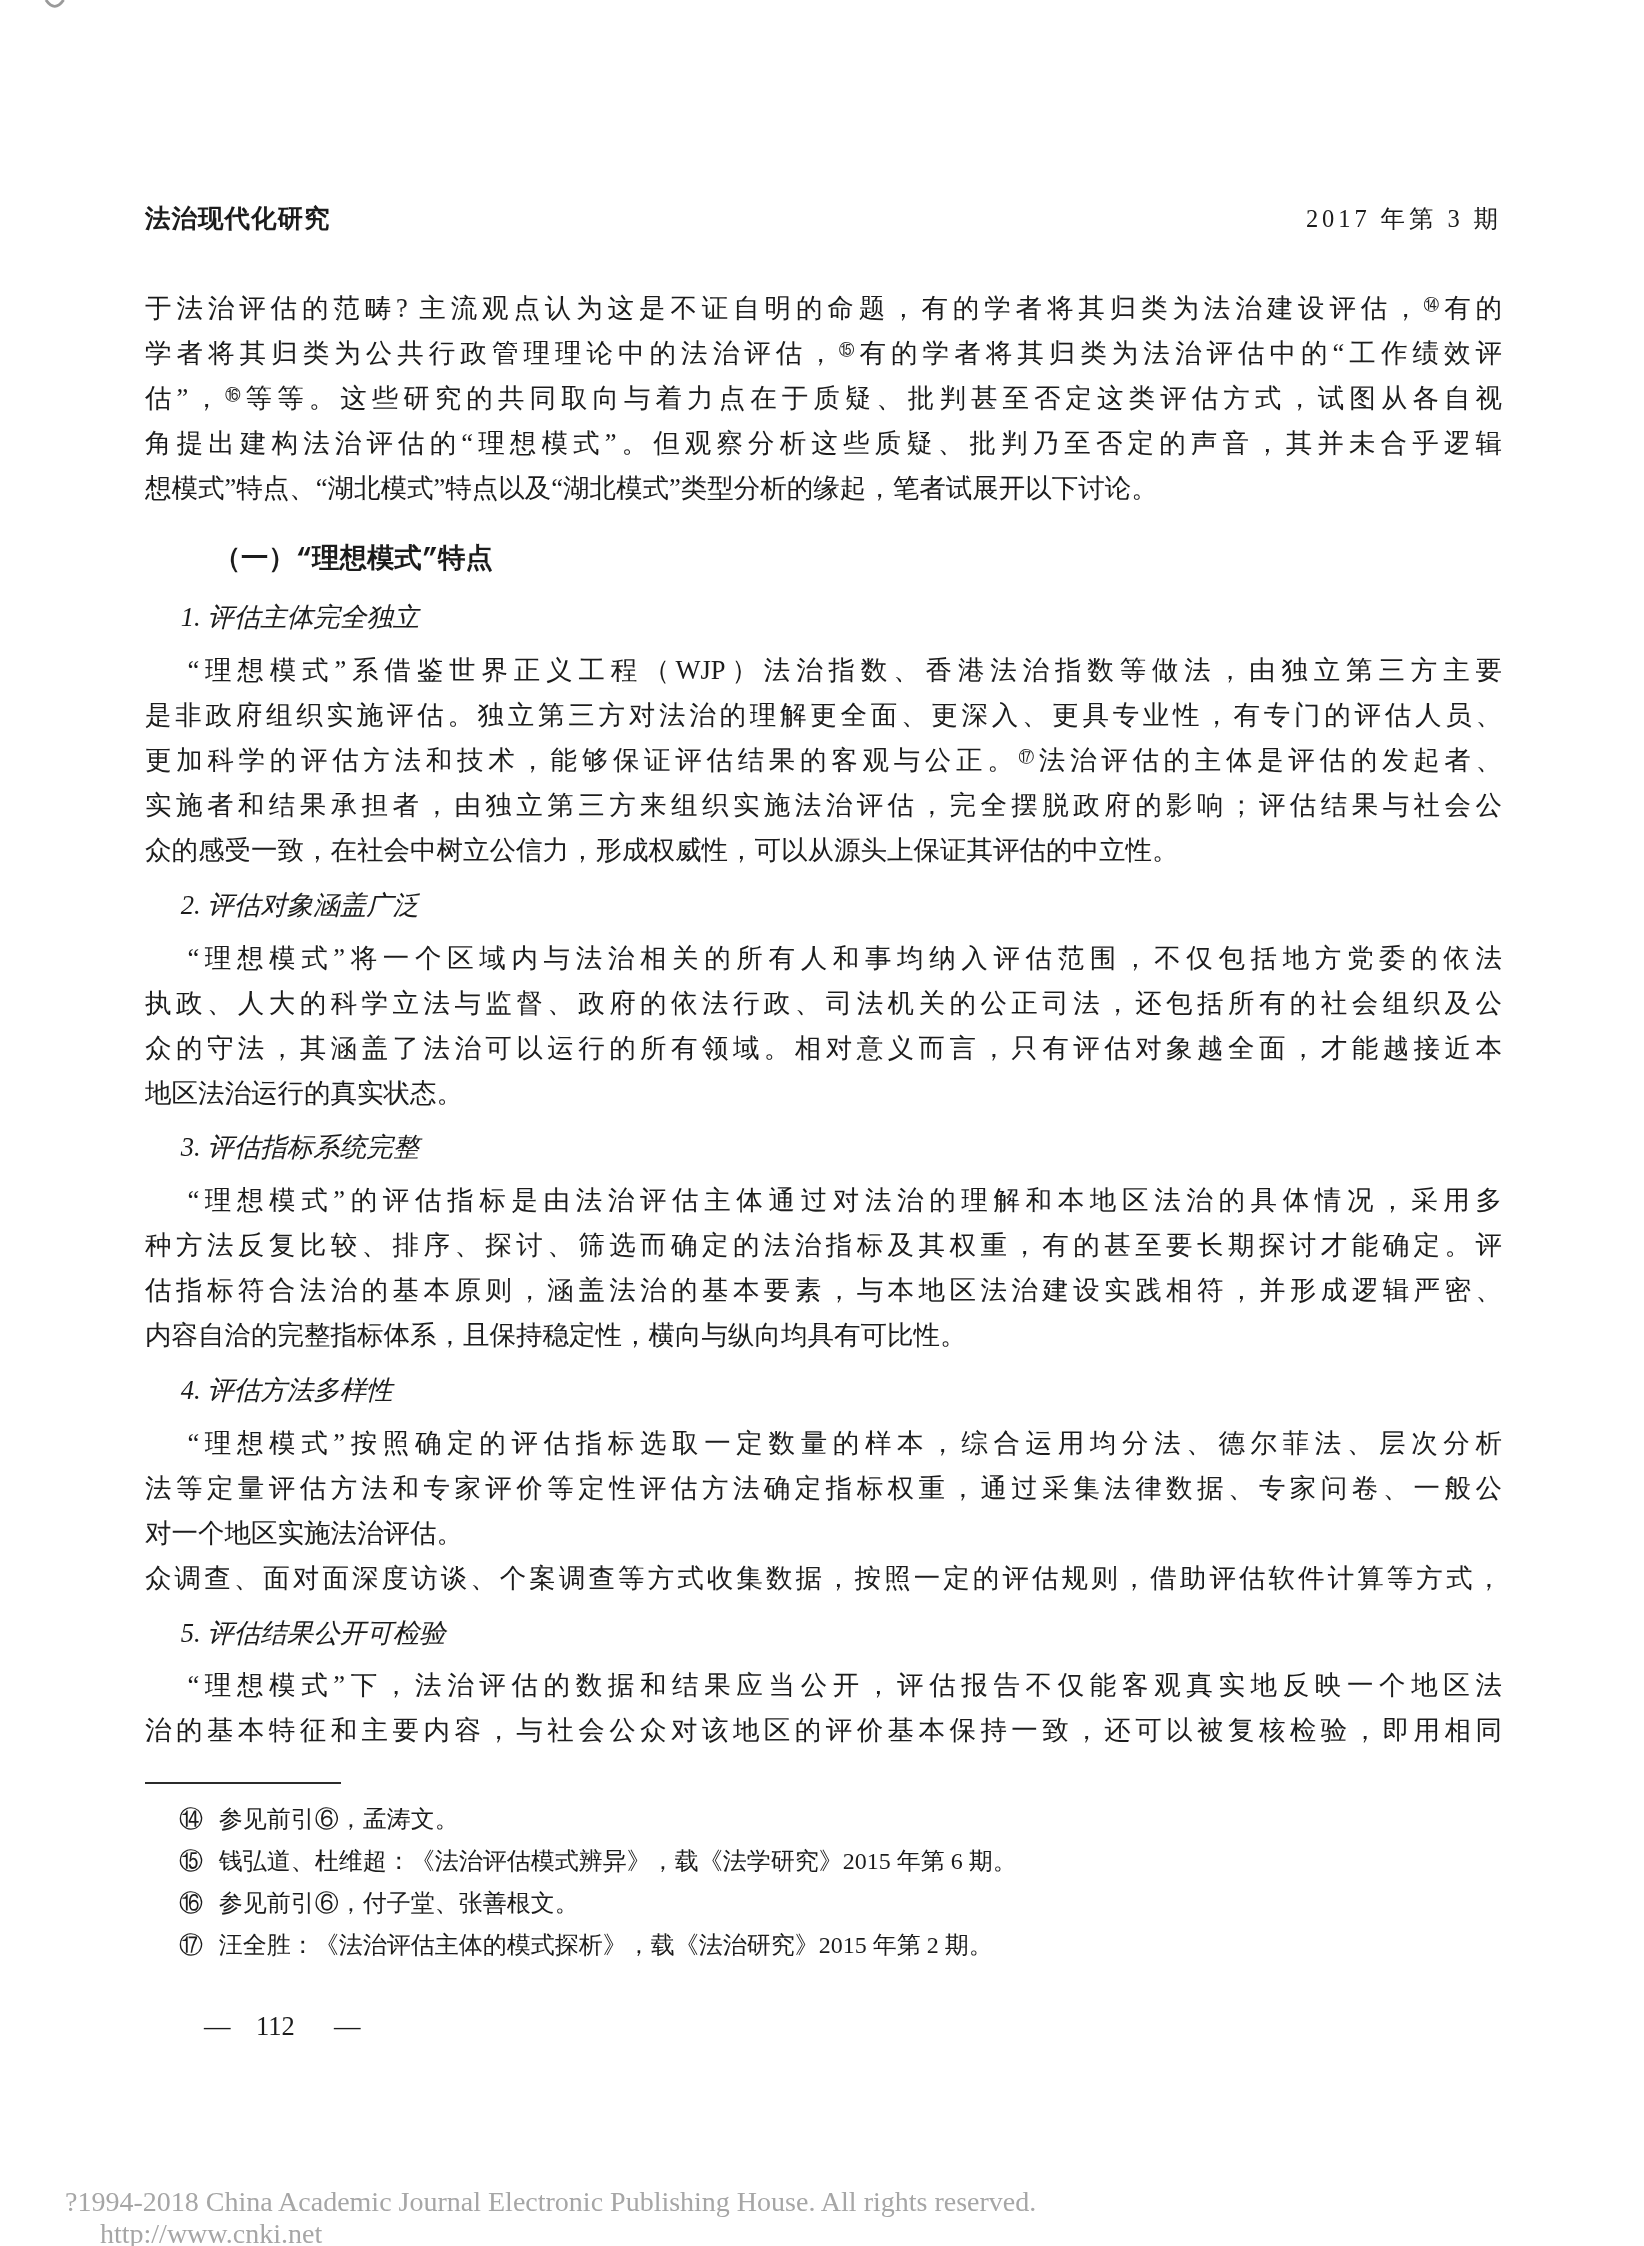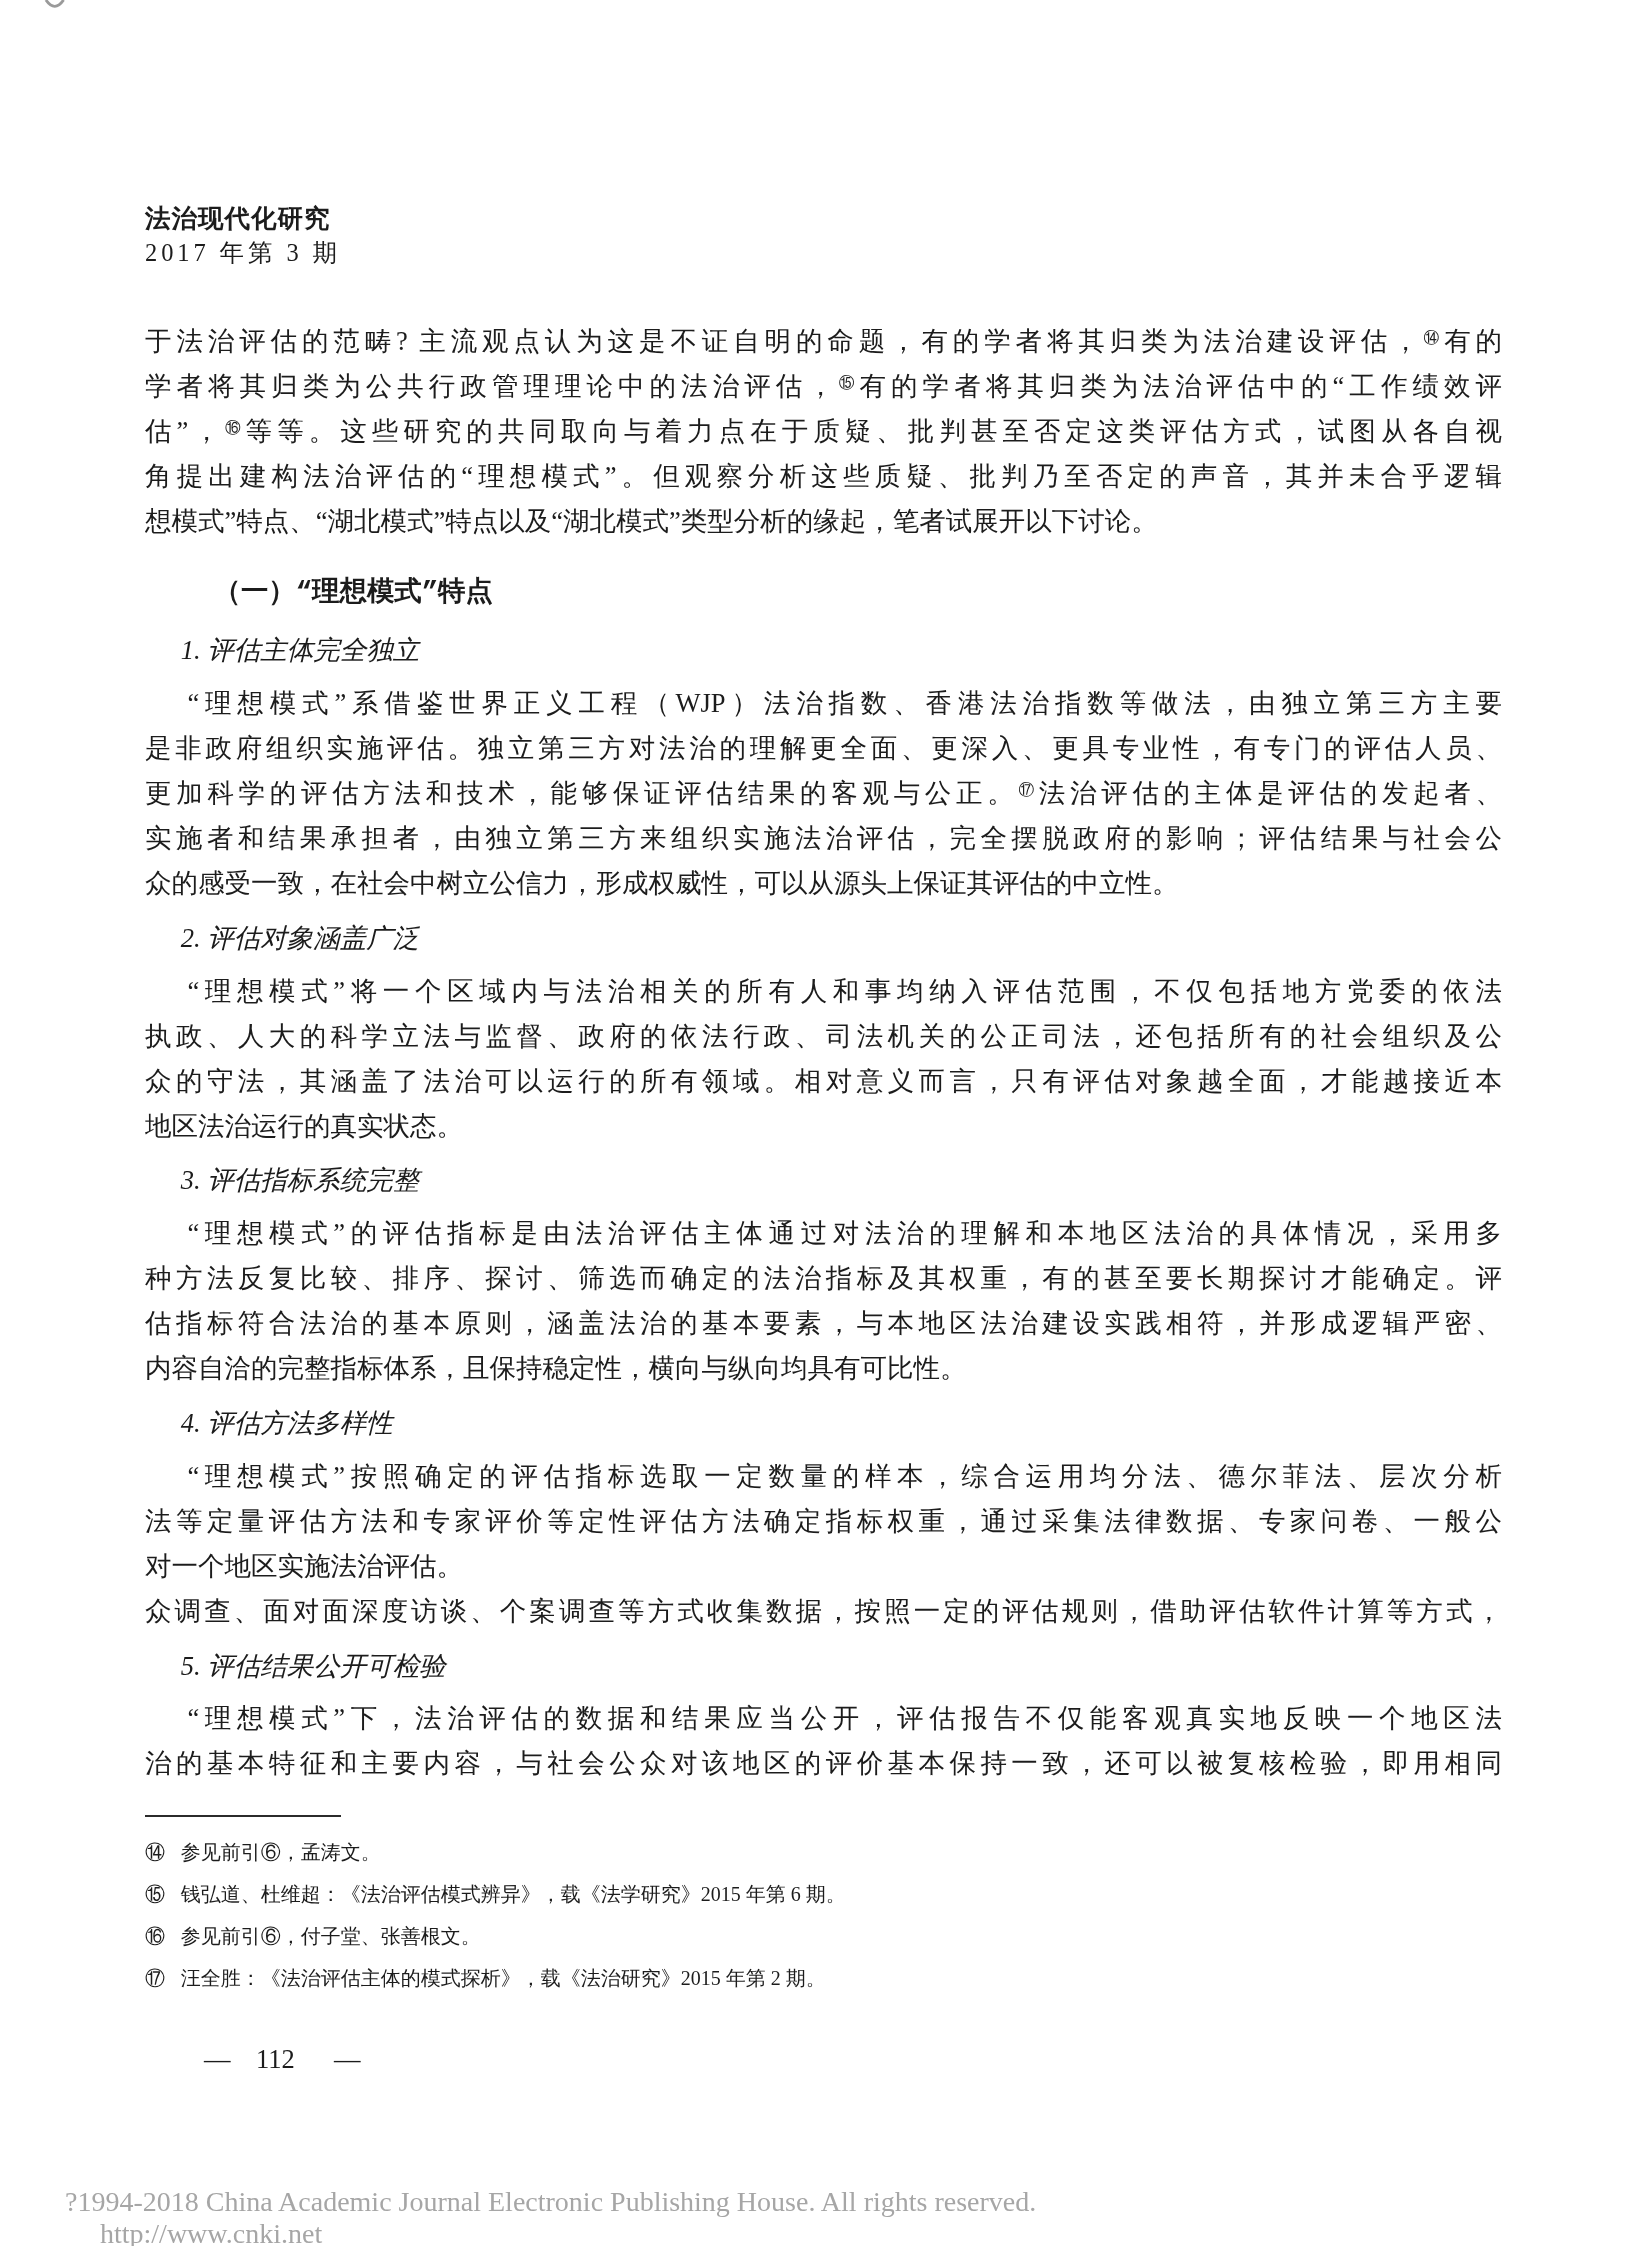--- a/index.html
+++ b/index.html
@@ -9,21 +9,21 @@
     font-family:"Liberation Serif","DejaVu Serif",serif;
     overflow:hidden;
   }
   .page {
     position:absolute; inset:0;
     padding:201px 143px 0 145px;
     box-sizing:border-box;
   }
   .artifact { position:absolute; left:43px; top:-2.9px; }
 
-  .hdr { display:flex; justify-content:space-between; align-items:baseline;flex-direction:column; }
+  .hdr { display:flex; justify-content:space-between; align-items:baseline; }
   .hdr-journal {
     font-family:"Liberation Sans","DejaVu Sans",sans-serif;
     font-weight:bold; font-size:25.5px; letter-spacing:1px;
   }
   .hdr-issue { font-size:24.5px; letter-spacing:3.9px; }
 
   .body-text { margin-top:50px; }
   .blk {
     font-size:26.5px; line-height:45px; height:45px; overflow:hidden;
     text-align:justify; text-justify:inter-character;
@@ -39,21 +39,21 @@
   }
   .subheading {
     font-style:italic; font-size:26.5px; text-indent:1.35em;
     text-align:left; text-align-last:left;
     margin:9.8px 0 7.8px;
   }
   sup.fnref { font-size:15.7px; line-height:0; vertical-align:6.9px; }
 
   .footnotes { margin-top:29px; }
   .fn-rule { width:196px; border:none; border-top:2px solid #2b2b2b; margin:0 0 13.7px 0; }
-  .fn-item { font-size:20px; line-height:42px; height:42px; overflow:hidden; }
+  .fn-item { font-size:24px; line-height:42px; height:42px; overflow:hidden;margin-left:34px; }
   .fn-marker { margin-right:15.7px; }
 
   .page-num {
     margin-top:45px; margin-left:59px;
     font-size:26.5px; display:flex; align-items:baseline; column-gap:25.5px;
   }
   .dash-r { margin-left:13.7px; }
 
   .watermark {
     position:absolute; left:37px; top:2154px;

